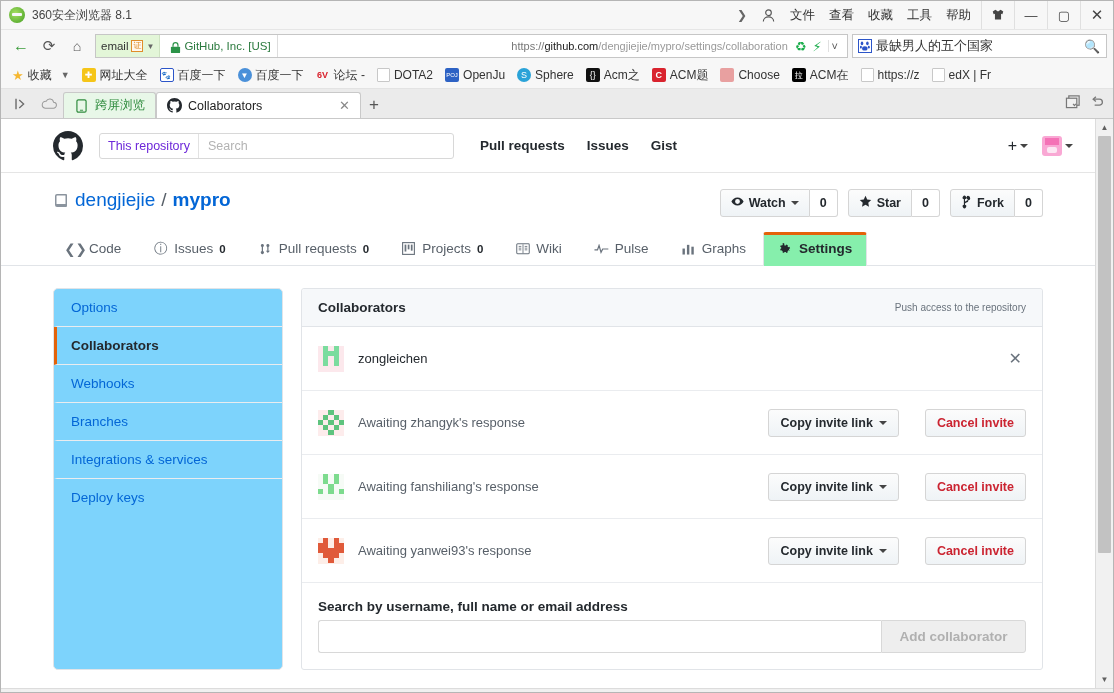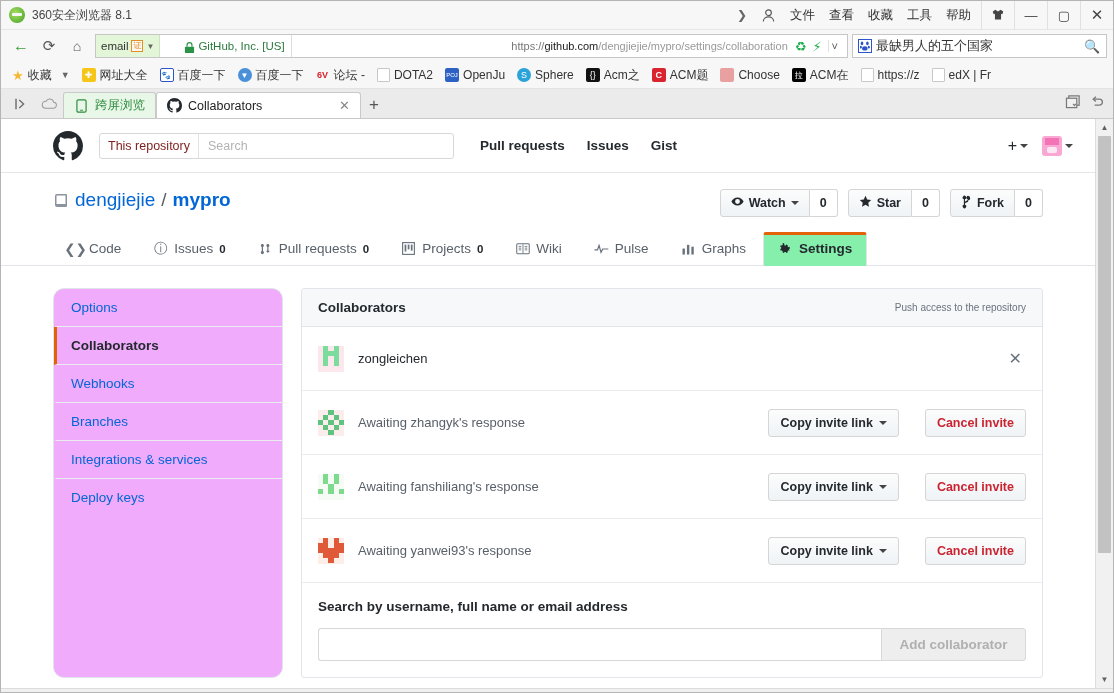--- a/index.html
+++ b/index.html
@@ -76,21 +76,21 @@
     border-right: 1px solid #cfe3c2; flex: 0 0 auto;
   }
   .site-badge .bname { font-size: 11.5px; color: #333; }
   .cert-ico {
     width: 12px; height: 12px; border: 1px solid #e08d2a; color: #e08d2a;
     font-size: 8px; line-height: 10px; text-align: center; background: #fff8ee;
   }
   .badge-caret { font-size: 8px; color: #666; }
   .lock-grp {
     display: flex; align-items: center; gap: 3px;
-    padding: 0 6px 0 24px; flex: 0 0 auto;
+    padding: 0 6px 0 10px; flex: 0 0 auto;
     border-right: 1px solid #ddd; height: 100%;
   }
   .lock-ico { width: 11px; height: 12px; color: #2b9348; }
   .lock-txt { font-size: 11.5px; color: #2b7a3e; white-space: nowrap; }
   .urltext {
     flex: 1 1 auto; padding: 0 7px; font-size: 11px;
     color: #999; white-space: nowrap; overflow: hidden; text-align: right;
   }
   .urltext .strong { color: #222; }
   .urltext .scheme { color: #777; }
@@ -160,21 +160,21 @@
     padding: 0 22px 0 52px; border-bottom: 1px solid #e5e5e5; background: #fff;
     gap: 16px;
   }
   .gh-logo { width: 30px; height: 30px; flex: 0 0 30px; }
   .gh-searchbox {
     display: flex; align-items: stretch; height: 26px;
     border: 1px solid #d8d8d8; border-radius: 3px; width: 355px; background: #fff;
   }
   .gh-scope {
     display: flex; align-items: center; padding: 0 8px; font-size: 12.5px;
-    color: #7f1d1d; border-right: 1px solid #e2e2e2; white-space: nowrap;
+    color: #6d28d9; border-right: 1px solid #e2e2e2; white-space: nowrap;
   }
   .gh-searchinput {
     flex: 1 1 auto; display: flex; align-items: center; padding: 0 9px;
     font-size: 12.5px; color: #b3b3b3;
   }
   .gh-nav { display: flex; align-items: center; gap: 22px; margin-left: 10px; }
   .gh-nav a { font-size: 13.5px; color: #24292e; font-weight: bold; text-decoration: none; }
   .gh-right { margin-left: auto; display: flex; align-items: center; gap: 14px; }
   .gh-plus { display: flex; align-items: center; gap: 3px; color: #24292e; font-size: 16px; }
   .caret { border-top: 4px solid #444; border-left: 4px solid transparent; border-right: 4px solid transparent; display:inline-block; }
@@ -214,22 +214,22 @@
   .rn-item .ico { width: 15px; height: 15px; display:inline-flex; align-items:center; justify-content:center; color:#6a737d; }
   .rn-item .cnt { font-size: 11.5px; font-weight: bold; color: #24292e; }
   .rn-item.active {
     background: #86efac; border-color: #e1e4e8; border-radius: 3px 3px 0 0;
     color: #24292e; font-weight: bold; border-top: 3px solid #e36209; padding-top: 6px;
   }
   .rn-item.active .ico { color: #24292e; }
 
   .settings-body { display: flex; padding: 22px 52px 0 52px; gap: 18px; }
   .side-menu {
-    flex: 0 0 230px; border: 1px solid #e1e4e8; border-radius: 11px;
-    background: #f0abfc; overflow: hidden;
+    flex: 0 0 230px; border: 1px solid #e1e4e8; border-radius: 5px;
+    background: #7dd3fc; overflow: hidden;
   }
   .sm-item {
     padding: 11px 14px; font-size: 13.5px; color: #0366d6;
     border-bottom: 1px solid #eaecef; border-left: 3px solid transparent;
   }
   .sm-item:last-child { border-bottom: none; }
   .sm-item.active { color: #24292e; font-weight: bold; border-left-color: #e36209; }
 
   .collab-box { flex: 1 1 auto; border: 1px solid #e1e4e8; border-radius: 3px; background: #fff; }
   .cb-head {
@@ -249,21 +249,21 @@
   .cb-actions { margin-left: auto; display: flex; align-items: center; gap: 26px; }
   .gbtn {
     display: flex; align-items: center; gap: 6px; padding: 6px 11px;
     border: 1px solid #d5d5d5; border-radius: 3px;
     background: linear-gradient(#fcfcfc, #eff3f6);
     font-size: 12.5px; font-weight: bold; color: #24292e; white-space: nowrap;
   }
   .gbtn.danger { color: #cb2431; }
   .xbtn { font-size: 16px; color: #6a737d; padding: 0 4px; }
   .cb-foot { padding: 16px; }
-  .cb-foot-label { font-size: 13.5px; font-weight: bold; color: #24292e; margin-bottom: 14px; }
+  .cb-foot-label { font-size: 13.5px; font-weight: bold; color: #24292e; margin-bottom: 6px; }
   .cb-foot-row { display: flex; }
   .cb-input {
     flex: 1 1 auto; height: 33px; border: 1px solid #d8d8d8; border-radius: 3px 0 0 3px;
     background: #fff; border-right: none;
   }
   .cb-add {
     flex: 0 0 145px; height: 33px; display: flex; align-items: center; justify-content: center;
     border: 1px solid #d8d8d8; border-radius: 0 3px 3px 0;
     background: #eeeeee; color: #b0b0b0; font-size: 13.5px; font-weight: bold;
   }

